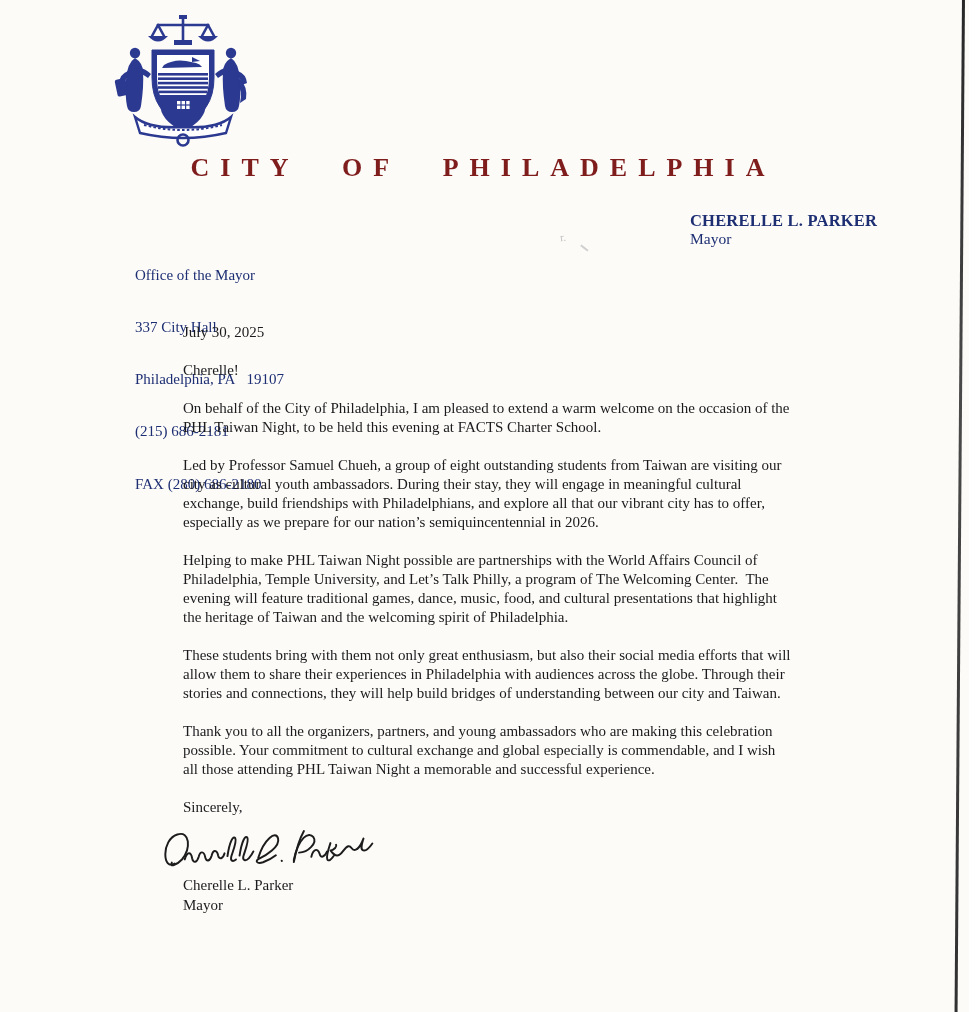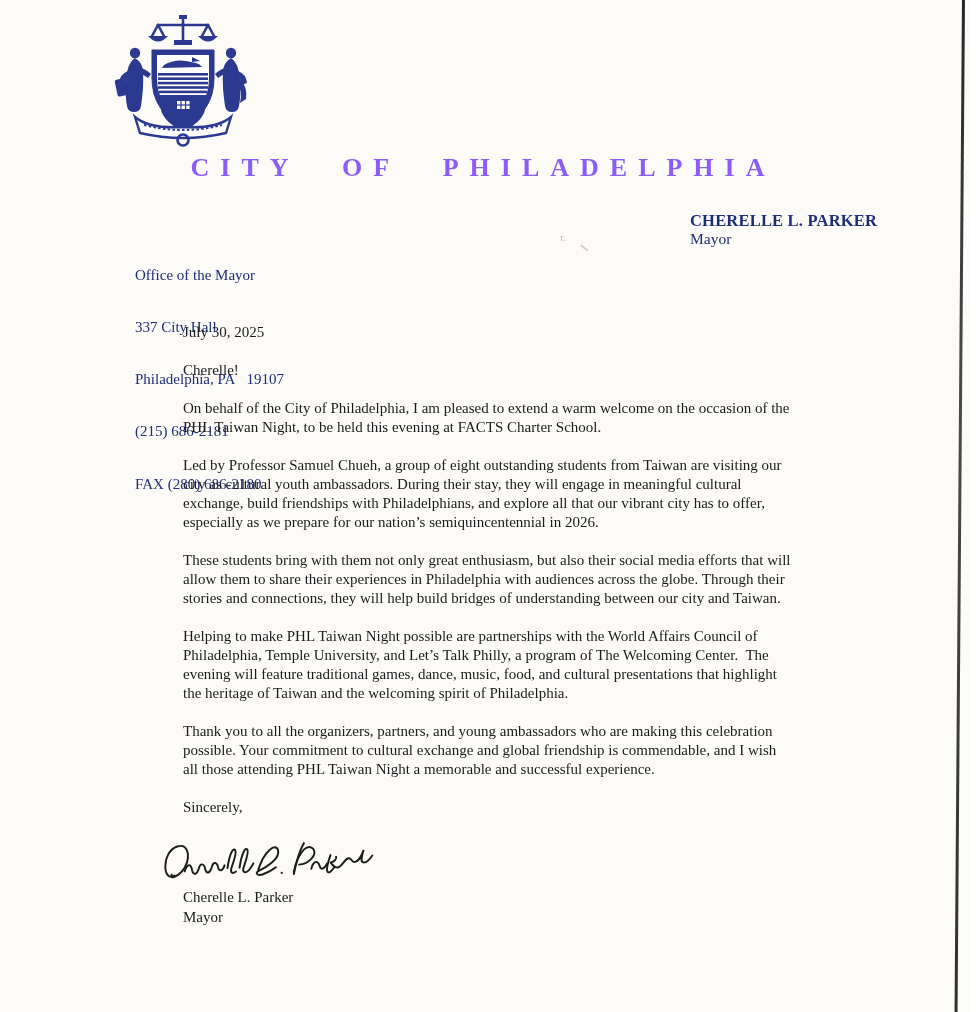--- a/index.html
+++ b/index.html
@@ -30,42 +30,42 @@
     background:#cfcfcf;transform:rotate(38deg);
   }
 
   .seal{position:absolute;left:108px;top:13px;width:150px;height:136px;}
 
   .letterhead-title{
     position:absolute;left:0;top:153px;width:966px;
     text-align:center;
     font-weight:bold;font-size:26px;
     letter-spacing:11px;word-spacing:26px;
-    color:#8b5cf6;
+    color:#7f1d1d;
   }
 
   .mayor-block{position:absolute;left:690px;top:212px;color:#1d2e73;line-height:17px;}
   .mayor-block .name{font-weight:bold;font-size:16.5px;letter-spacing:0.2px;}
   .mayor-block .title{font-size:15.5px;margin-top:1px;}
 
   .sender-block{
     position:absolute;left:108px;top:232px;
     color:#1d2e73;font-size:15px;line-height:17.4px;
     white-space:pre-wrap;
     margin-left:27px;
   }
 
   .body-col{
     position:absolute;left:183px;top:323px;width:611px;
     color:#1b1b1d;font-size:15px;line-height:19px;
   }
   .body-col .date{margin:0 0 19px 0;}
   .body-col .salutation{margin:0 0 19px 0;}
   .body-col p{margin:4px 0 19px 0;white-space:pre-wrap;font-family:Liberation Serif, serif;}
-  .body-col .closing{margin:14px 0 16px 0;}
+  .body-col .closing{margin:14px 0 4px 0;}
 
   .signature{
     display:block;margin:2px 0 0 -30px;
     width:236px;height:54px;
   }
   .typed-sig{line-height:19px;margin-top:1px;}
 </style>
 </head>
 <body>
 
@@ -147,23 +147,23 @@
   </div>
 
   <div class="artifact-a">r.</div>
   <div class="artifact-b"></div>
 
   <div class="body-col">
     <div class="date">July 30, 2025</div>
     <div class="salutation">Cherelle!</div>
     <p>On behalf of the City of Philadelphia, I am pleased to extend a warm welcome on the occasion of the PHL Taiwan Night, to be held this evening at FACTS Charter School.</p>
     <p>Led by Professor Samuel Chueh, a group of eight outstanding students from Taiwan are visiting our city as cultural youth ambassadors. During their stay, they will engage in meaningful cultural exchange, build friendships with Philadelphians, and explore all that our vibrant city has to offer, especially as we prepare for our nation’s semiquincentennial in 2026.</p>
+    <p>Helping to make PHL Taiwan Night possible are partnerships with the World Affairs Council of Philadelphia, Temple University, and Let’s Talk Philly, a program of The Welcoming Center.  The evening will feature traditional games, dance, music, food, and cultural presentations that highlight the heritage of Taiwan and the welcoming spirit of Philadelphia.</p>
     <p>These students bring with them not only great enthusiasm, but also their social media efforts that will allow them to share their experiences in Philadelphia with audiences across the globe. Through their stories and connections, they will help build bridges of understanding between our city and Taiwan.</p>
-    <p>Helping to make PHL Taiwan Night possible are partnerships with the World Affairs Council of Philadelphia, Temple University, and Let’s Talk Philly, a program of The Welcoming Center.  The evening will feature traditional games, dance, music, food, and cultural presentations that highlight the heritage of Taiwan and the welcoming spirit of Philadelphia.</p>
-    <p>Thank you to all the organizers, partners, and young ambassadors who are making this celebration possible. Your commitment to cultural exchange and global friendship is commendable, and I wish all those attending PHL Taiwan Night a memorable and successful experience.</p>
+    <p>Thank you to all the organizers, partners, and young ambassadors who are making this celebration possible. Your commitment to cultural exchange and global especially is commendable, and I wish all those attending PHL Taiwan Night a memorable and successful experience.</p>
     <div class="closing">Sincerely,</div>
 
     <svg class="signature" viewBox="0 0 240 58" xmlns="http://www.w3.org/2000/svg" aria-hidden="true">
       <g stroke="#1c1c1c" stroke-width="2.1" fill="none" stroke-linecap="round" stroke-linejoin="round" transform="rotate(-2 120 30)">
 
         <path d="M16,42 C3,50 2,16 20,11 C34,7 34,27 24,38 C18,44 10,46 13,41"></path>
         <path d="M27,38 c3,-9 7,-8 8,-1 c1,6 5,5 7,-1 c2,-7 6,-6 7,0 c1,6 5,5 7,-1 c2,-7 6,-6 7,0 c1,5 5,4 7,-2"></path>
         <path d="M73,36 c3,-16 7,-22 9,-19 c2,3 -3,14 -5,20 c-1,4 1,6 5,3"></path>
         <path d="M86,36 c3,-16 7,-22 9,-19 c2,3 -3,14 -5,20 c-1,4 2,6 6,2 c3,-3 4,-5 5,-7"></path>
 

